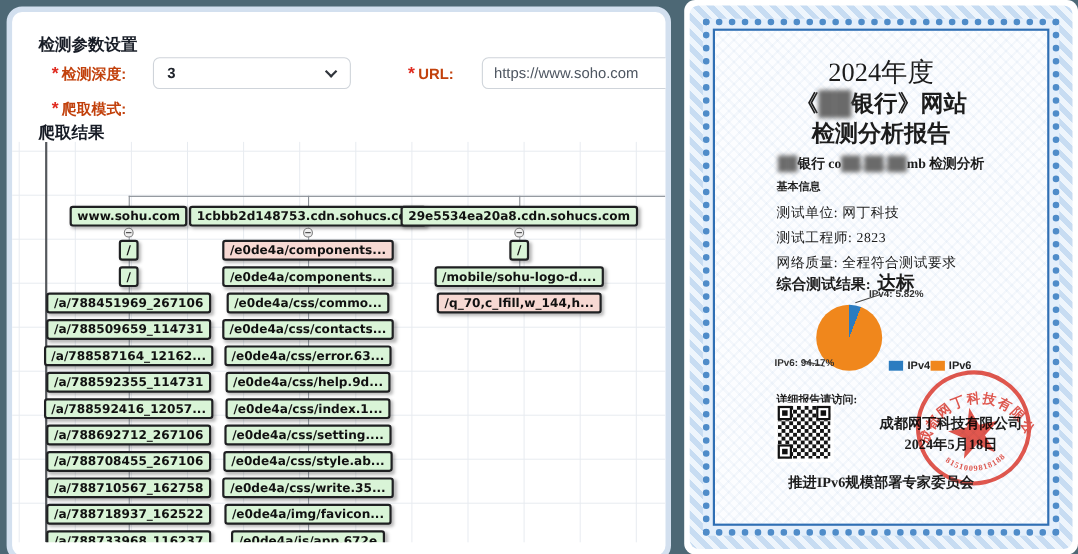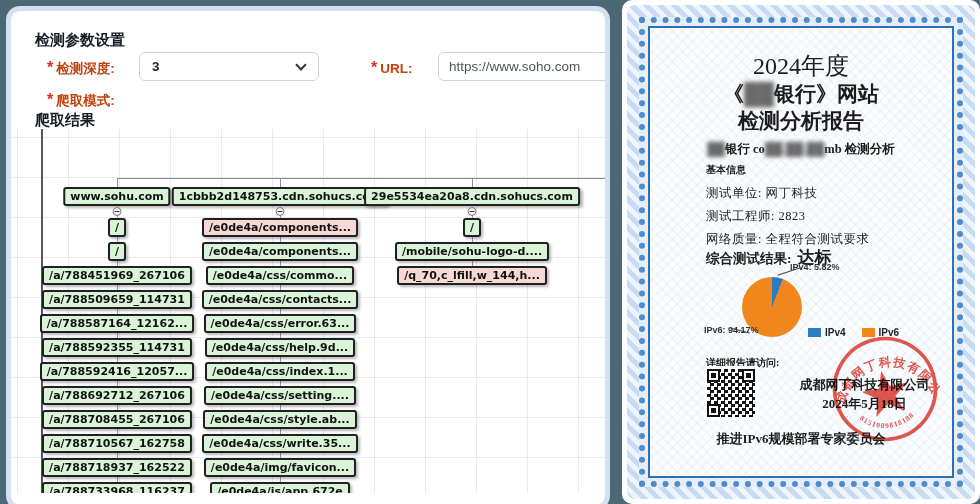--- a/index.html
+++ b/index.html
@@ -72,21 +72,21 @@
   .c-result .val { font-size:17px; margin-left:6px; }
 
   .pie { position:absolute; left:120px; top:277px; width:60px; height:60px; border-radius:50%;
     background:conic-gradient(from 0deg, #2b7cc0 0deg 21deg, #f0871c 21deg 360deg); }
   .pie-label { position:absolute; font:bold 9px "Liberation Sans",sans-serif; color:#333; white-space:nowrap; }
   .pie-label.ipv4 { left:168px; top:262px; }
   .pie-label.ipv6 { left:82px; top:325px; }
   .leader { position:absolute; height:1px; background:#444; }
   .leader.l4 { left:155px; top:271px; width:24px; transform:rotate(-18deg); }
   .leader.l6 { left:108px; top:330px; width:20px; transform:rotate(14deg); }
-  .pie-legend { position:absolute; left:186px; top:327px; display:flex; gap:16px; }
+  .pie-legend { position:absolute; left:186px; top:327px; display:flex; }
   .legend-item { display:flex; align-items:center; gap:4px; font:bold 10px "Liberation Sans",sans-serif; color:#222; }
   .legend-item i { width:13px; height:9px; display:inline-block; }
 
   .c-qr-label { position:absolute; left:84px; top:356px; font-size:10px; font-weight:bold; }
   .qr { position:absolute; left:85px; top:369px; width:48px; height:48px; background:
       repeating-conic-gradient(#141414 0% 25%, #fff 0% 50%) 0 0/7px 7px; outline:3px solid #fff; }
   .qr .f { position:absolute; width:13px; height:13px; border:2.5px solid #111; background:#fff; }
   .qr .f::after { content:""; position:absolute; inset:2px; background:#111; }
   .qr .f.tl { left:0; top:0; } .qr .f.tr { right:0; top:0; } .qr .f.bl { left:0; bottom:0; }
 

